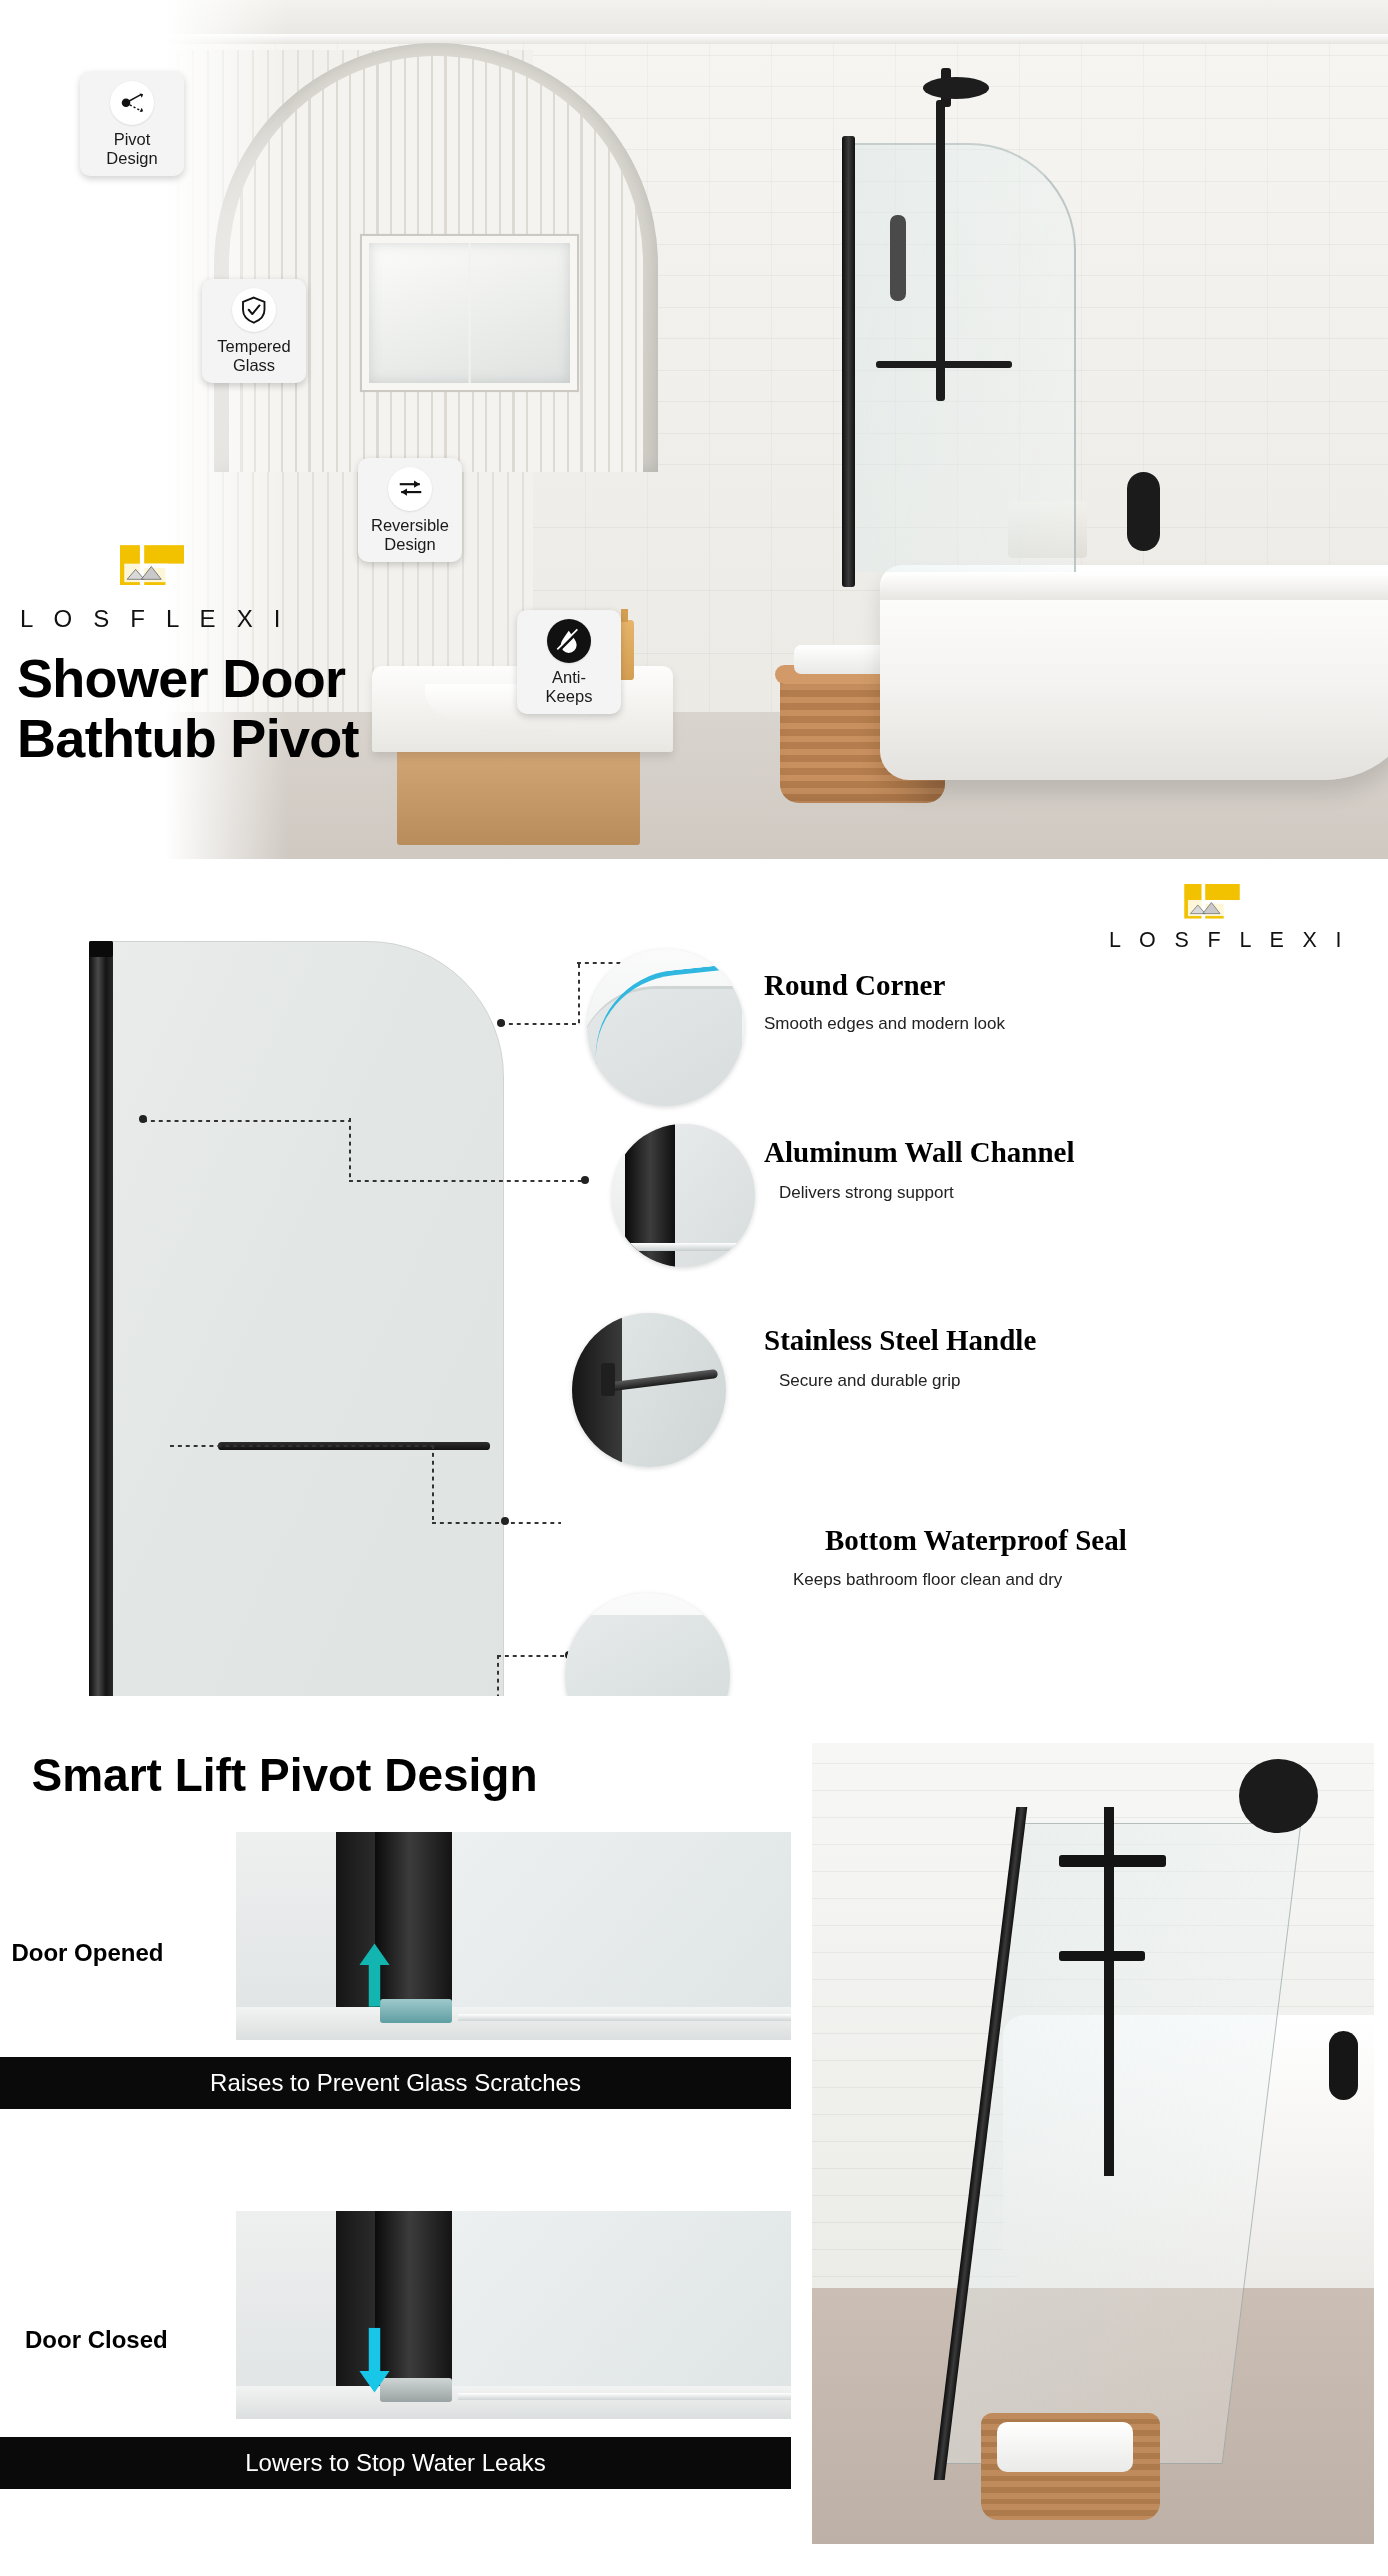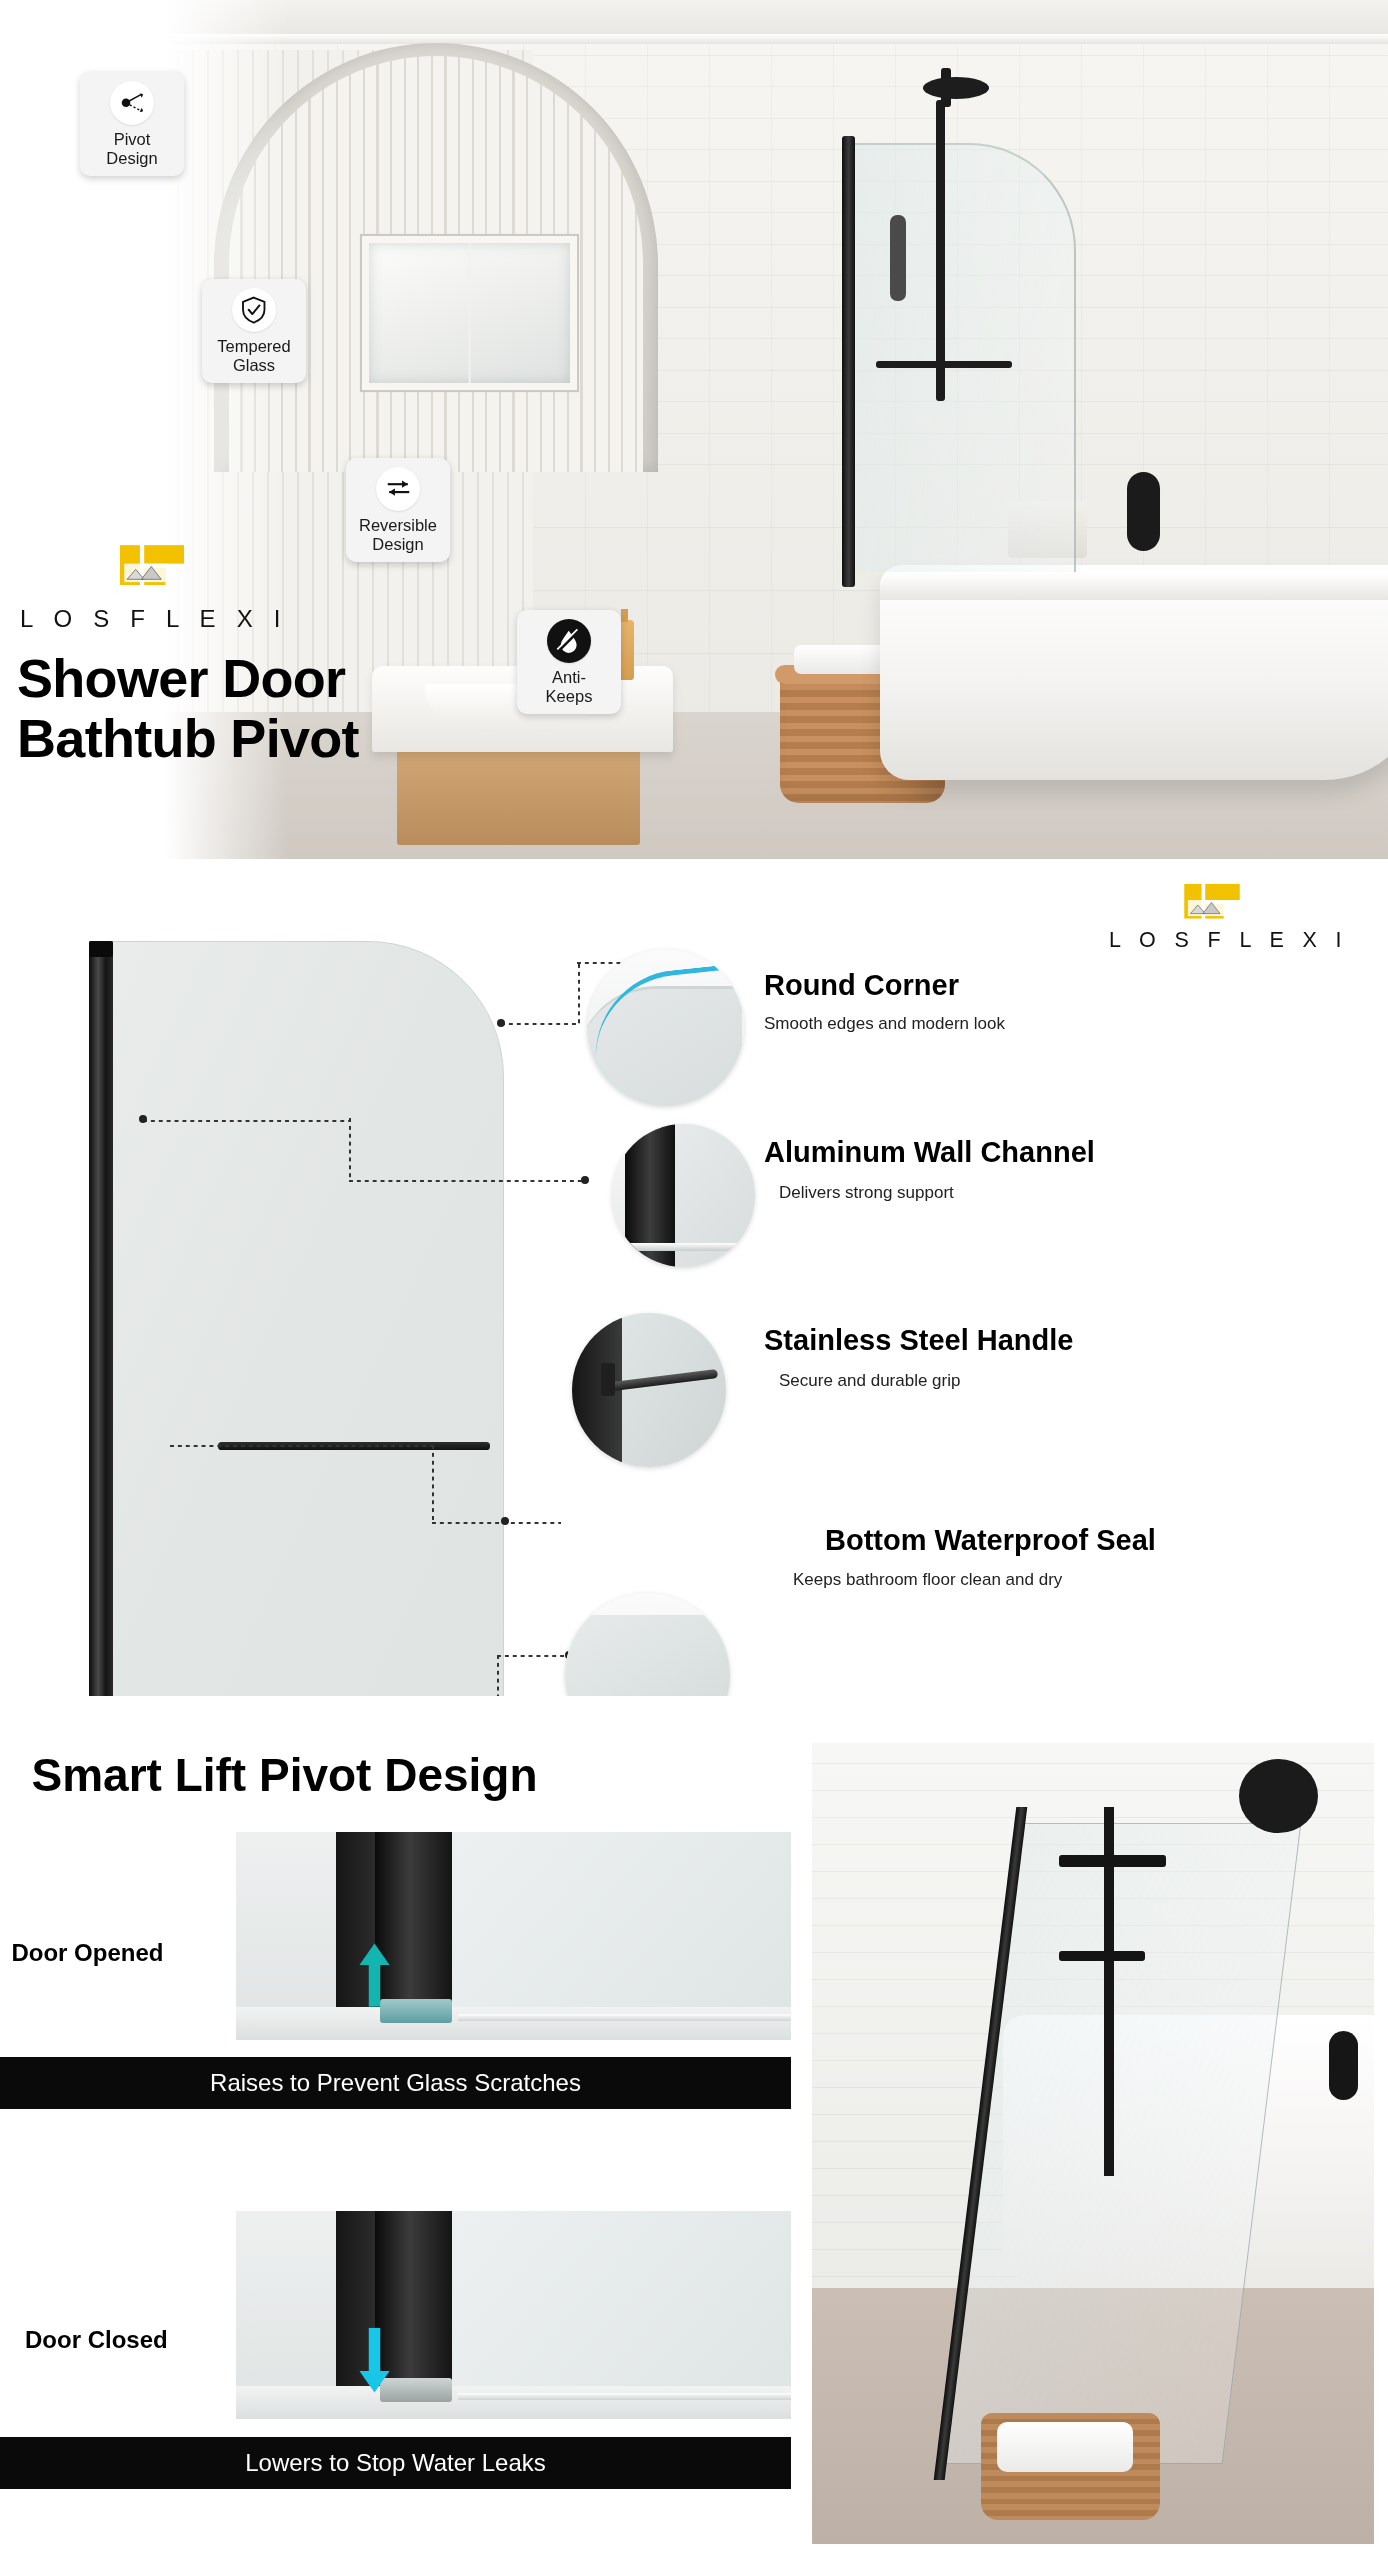--- a/index.html
+++ b/index.html
@@ -255,21 +255,21 @@
     position:absolute; left:15.7px; bottom:0; width:399px; height:7.2px;
     background: linear-gradient(180deg,#d6dada,#b9c0c0);
   }
 
   
   .thumb {
     position:absolute; border-radius:50%; overflow:hidden;
     background:#f2f4f4; box-shadow:0 1.4px 5.7px rgba(0,0,0,0.15);
   }
   .feat-title {
-    position:absolute; font-size:29px; font-weight:bold; color:#000;
+    position:absolute; font-size:29px; font-weight:bold; color:#000;font-family:Liberation Serif, serif;
   }
   .feat-sub {
     position:absolute; font-size:17px; color:#222;
   }
   .dots {
     position:absolute; height:2.1px;
     background-image: linear-gradient(90deg,#333 55%, transparent 55%);
     background-size: 7.9px 2.1px;
   }
   .dots-v {
@@ -408,21 +408,21 @@
     <div class="circle">
       <svg width="31.5" height="31.5" viewBox="0 0 44 44">
         <path d="M22 5 L37 11 v11 c0 9 -7 15 -15 18 c-8 -3 -15 -9 -15 -18 V11 z" fill="none" stroke="#111" stroke-width="2.6"></path>
         <path d="M15 22 l5 6 10 -12" fill="none" stroke="#111" stroke-width="2.8" stroke-linecap="round" stroke-linejoin="round"></path>
       </svg>
     </div>
     <div class="blabel">Tempered</div>
     <div class="blabel">Glass</div>
   </div>
 
-  <div class="badge" style="left:346px; top:458px;">
+  <div class="badge" style="left:358px; top:458px;">
     <div class="circle">
       <svg width="33" height="33" viewBox="0 0 46 46">
         <path d="M8 17 H36" stroke="#111" stroke-width="3"></path>
         <path d="M36 17 l-8 -5 v10 z" fill="#111"></path>
         <path d="M38 28 H10" stroke="#111" stroke-width="3"></path>
         <path d="M10 28 l8 -5 v10 z" fill="#111"></path>
       </svg>
     </div>
     <div class="blabel">Reversible</div>
     <div class="blabel">Design</div>

